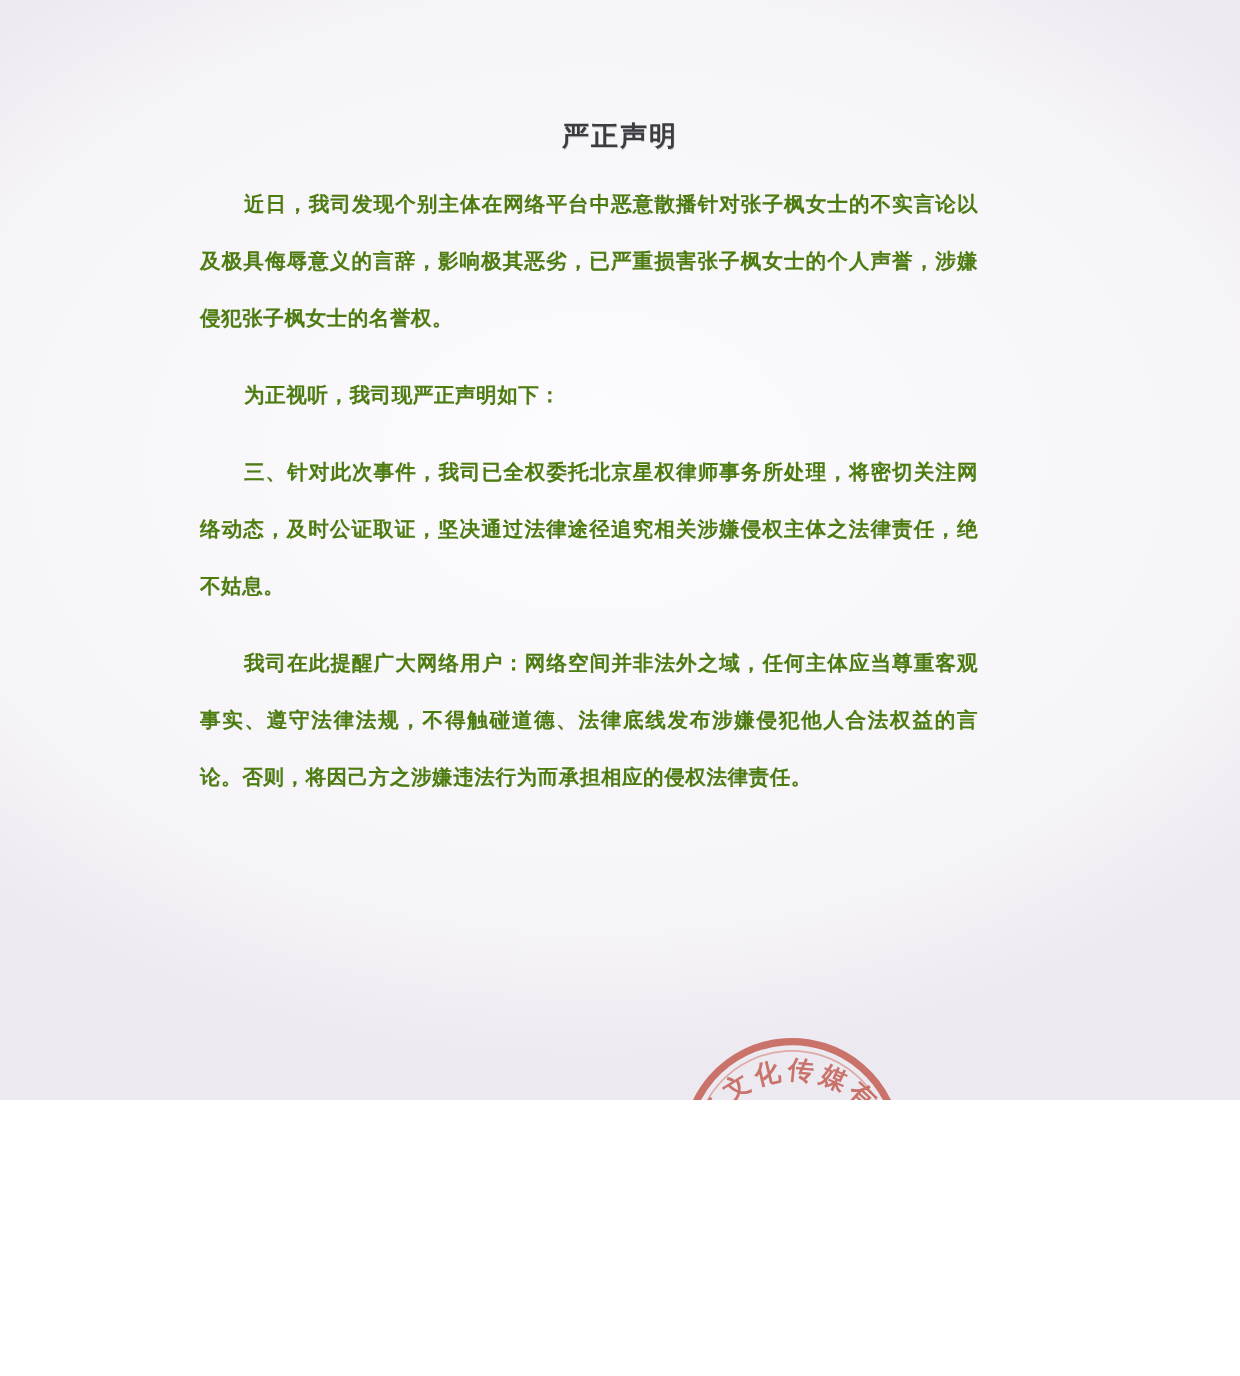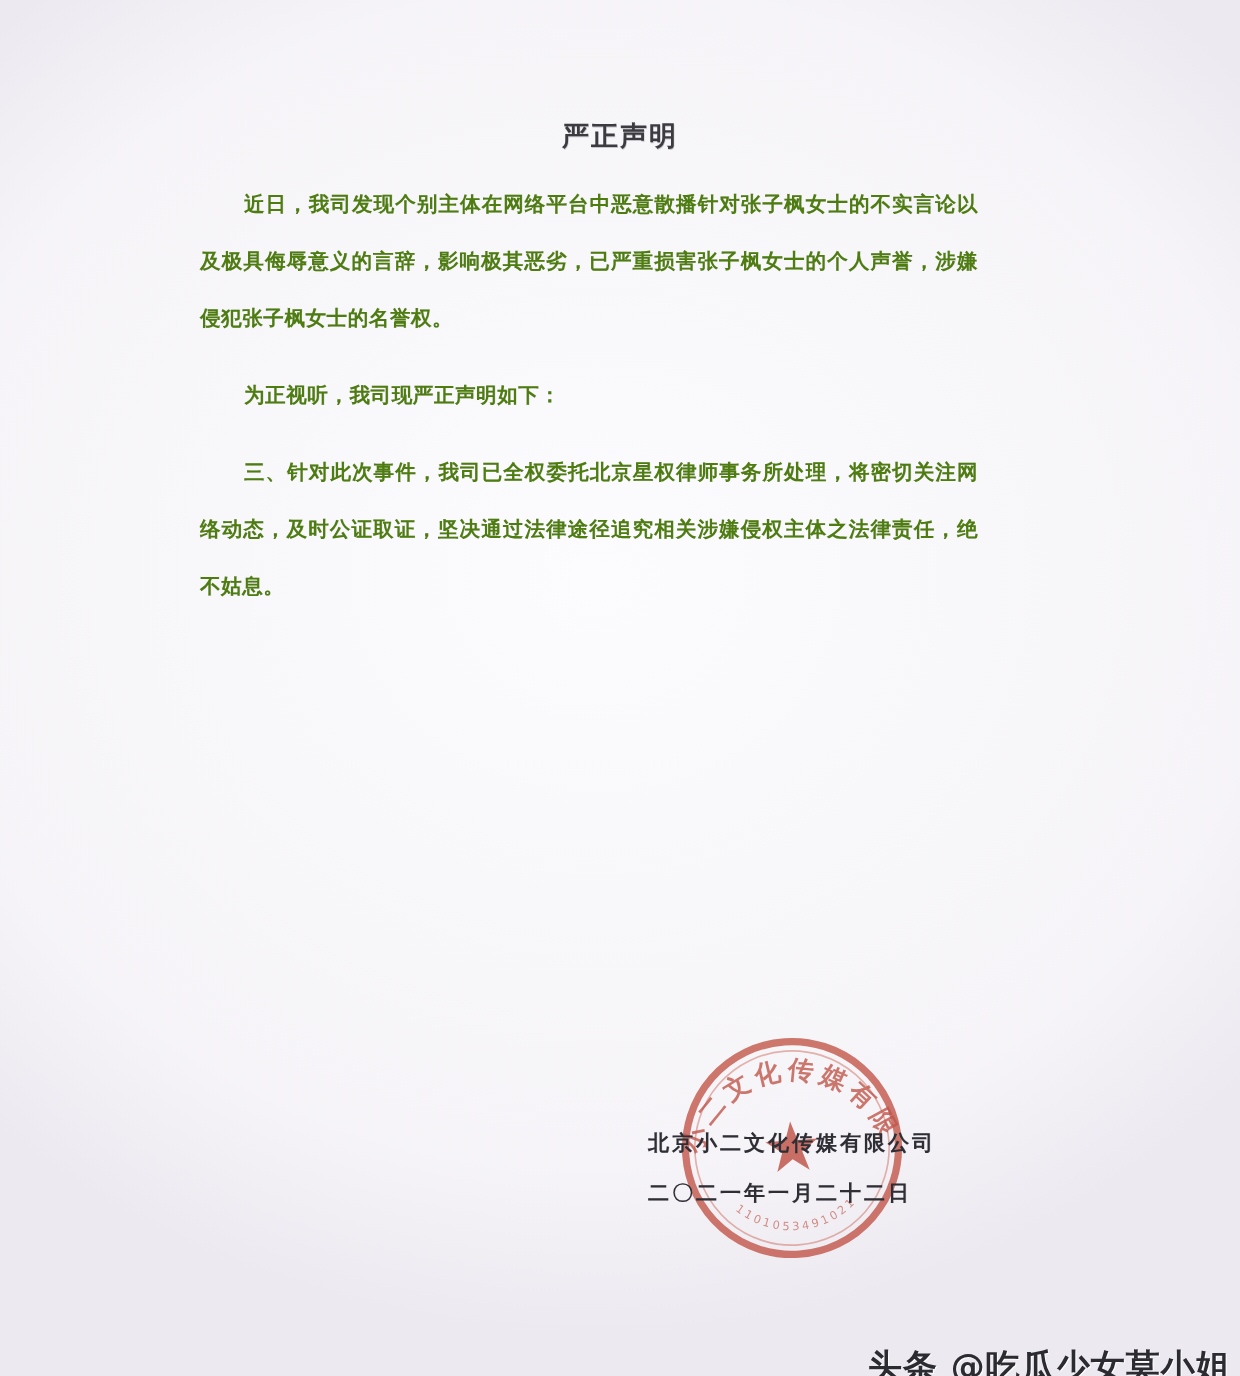--- a/index.html
+++ b/index.html
@@ -3,21 +3,21 @@
 <meta charset="utf-8">
 <style>
   html, body {
     margin: 0;
     padding: 0;
     background: #ffffff;
   }
   .page {
     position: relative;
     width: 1240px;
-    height: 1376px;
+    height: 1100px;
     background: #fcfbfd;
     overflow: hidden;
     font-family: "DejaVu Sans", "Liberation Sans", sans-serif;
   }
   
   .paper-shade {
     position: absolute;
     inset: 0;
     background:
       radial-gradient(ellipse 70% 55% at 48% 42%, rgba(255,255,255,0) 0%, rgba(240,238,243,0.55) 78%, rgba(232,229,237,0.8) 100%);
@@ -102,20 +102,21 @@
 <div class="page">
 
   <div class="paper-shade"></div>
 
   <div class="doc-title">严正声明</div>
 
   <div class="body-block">
     <p class="para p-gap">近日，我司发现个别主体在网络平台中恶意散播针对张子枫女士的不实言论以及极具侮辱意义的言辞，影响极其恶劣，已严重损害张子枫女士的个人声誉，涉嫌侵犯张子枫女士的名誉权。</p>
     <p class="para p-gap">为正视听，我司现严正声明如下：</p>
     <p class="para p-gap">三、针对此次事件，我司已全权委托北京星权律师事务所处理，将密切关注网络动态，及时公证取证，坚决通过法律途径追究相关涉嫌侵权主体之法律责任，绝不姑息。</p>
+    <p class="para">我司在此提醒广大网络用户：网络空间并非法外之域，任何主体应当尊重客观事实、遵守法律法规，不得触碰道德、法律底线发布涉嫌侵犯他人合法权益的言论。否则，将因己方之涉嫌违法行为而承担相应的侵权法律责任。</p>
   </div>
 
   <div class="seal">
     <svg viewBox="0 0 240 240" xmlns="http://www.w3.org/2000/svg">
       <defs>
         <path id="sealArc" d="M 30,126 A 92,92 0 0 1 210,126" fill="none"></path>
         <path id="sealArcBottom" d="M 36,132 A 86,86 0 0 0 204,132" fill="none"></path>
       </defs>
       <circle cx="120" cy="120" r="103" fill="none" stroke="#bd4436" stroke-width="7" opacity="0.82"></circle>
       <circle cx="120" cy="120" r="94" fill="none" stroke="#c9594a" stroke-width="1.6" opacity="0.5"></circle>

